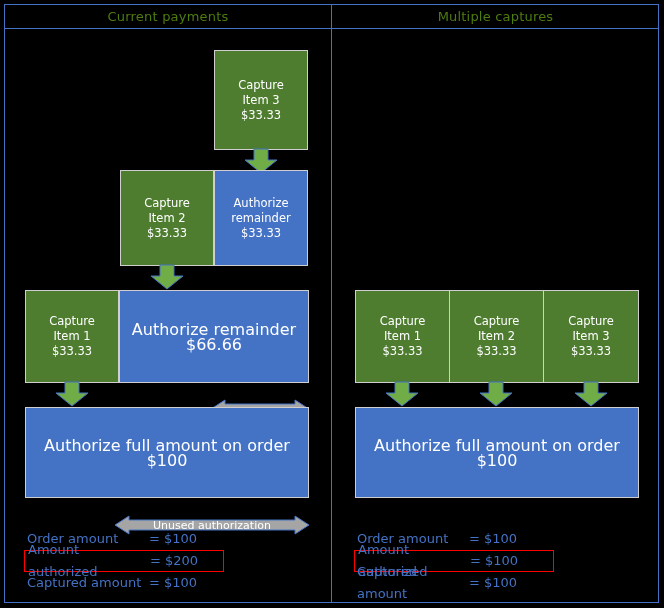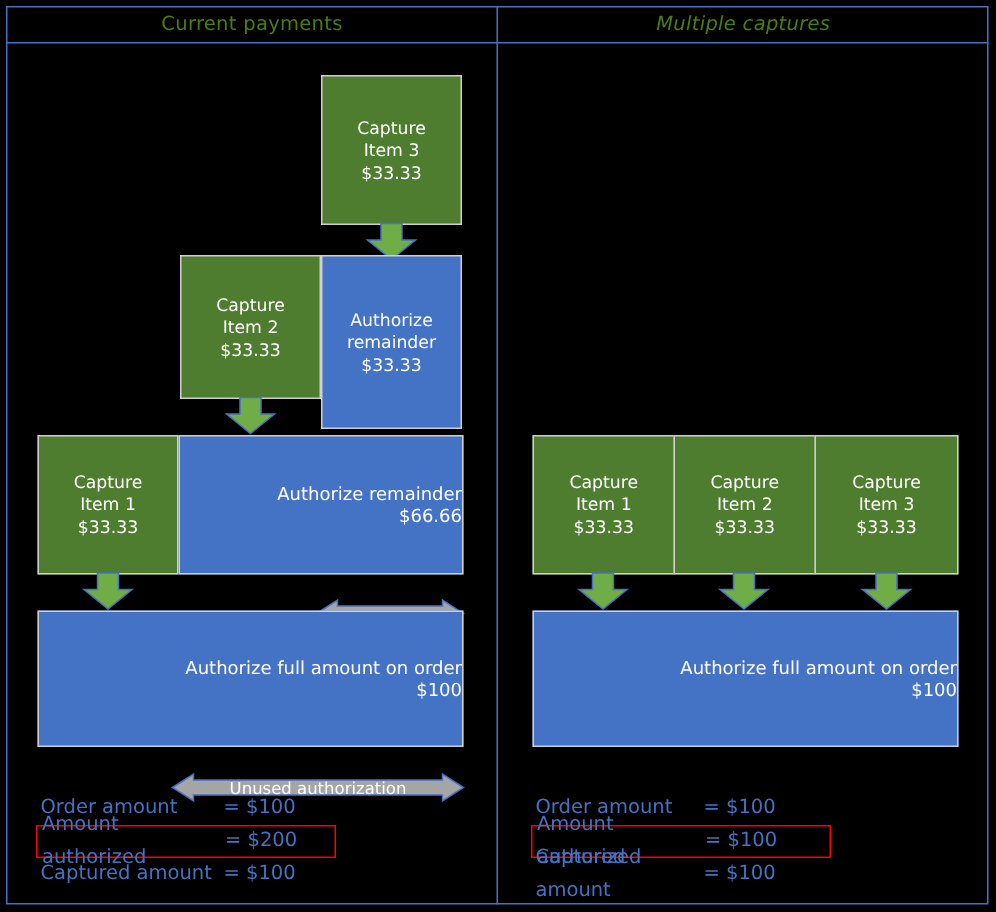--- a/index.html
+++ b/index.html
@@ -51,40 +51,40 @@
     top: 4px;
     height: 25px;
     line-height: 25px;
     text-align: center;
     color: #4d7c0f;
     font-size: 13px;
     letter-spacing: 0.2px;
     white-space: nowrap;
   }
   .panel-title.left  { left: 5px;   width: 326px; }
-  .panel-title.right { left: 332px; width: 327px; font-style: italic; }
+  .panel-title.right { left: 332px; width: 327px; }
 
   
   .box {
     position: absolute;
     box-sizing: border-box;
     border: 1px solid #d0cece;
     color: #ffffff;
     font-size: 11.5px;
     line-height: 15px;
     display: flex;
     flex-direction: column;
     align-items: center;
     justify-content: center;
     text-align: center;
   }
   .box .line { display: block; white-space: nowrap; }
   .box.green { background: #4e7d30; }
   .box.blue  { background: #4472c4; }
-  .box.wide  { font-size: 12px; align-items: flex-end; }
+  .box.wide  { font-size: 16px; }
 
   
   .arrow-down {
     position: absolute;
     width: 36px;
     height: 26px;
   }
   .arrow-down svg { display: block; }
 
   .arrow-double {
@@ -150,21 +150,21 @@
     <svg width="36" height="26" viewBox="0 0 36 26">
       <polygon points="11,1 25,1 25,12 34,12 18,25 2,12 11,12" fill="#70ad47" stroke="#4472c4" stroke-width="1"></polygon>
     </svg>
   </div>
 
   <div class="box green" style="left:120px; top:170px; width:94px; height:96px;">
     <span class="line">Capture</span>
     <span class="line">Item 2</span>
     <span class="line">$33.33</span>
   </div>
-  <div class="box blue" style="left:214px; top:170px; width:94px; height:116px;justify-content:center;">
+  <div class="box blue" style="left:214px; top:170px; width:94px; height:96px;justify-content:center;">
     <span class="line">Authorize</span>
     <span class="line">remainder</span>
     <span class="line">$33.33</span>
   </div>
   <div class="arrow-down" style="left:149px; top:264px;">
     <svg width="36" height="26" viewBox="0 0 36 26">
       <polygon points="11,1 25,1 25,12 34,12 18,25 2,12 11,12" fill="#70ad47" stroke="#4472c4" stroke-width="1"></polygon>
     </svg>
   </div>
 

